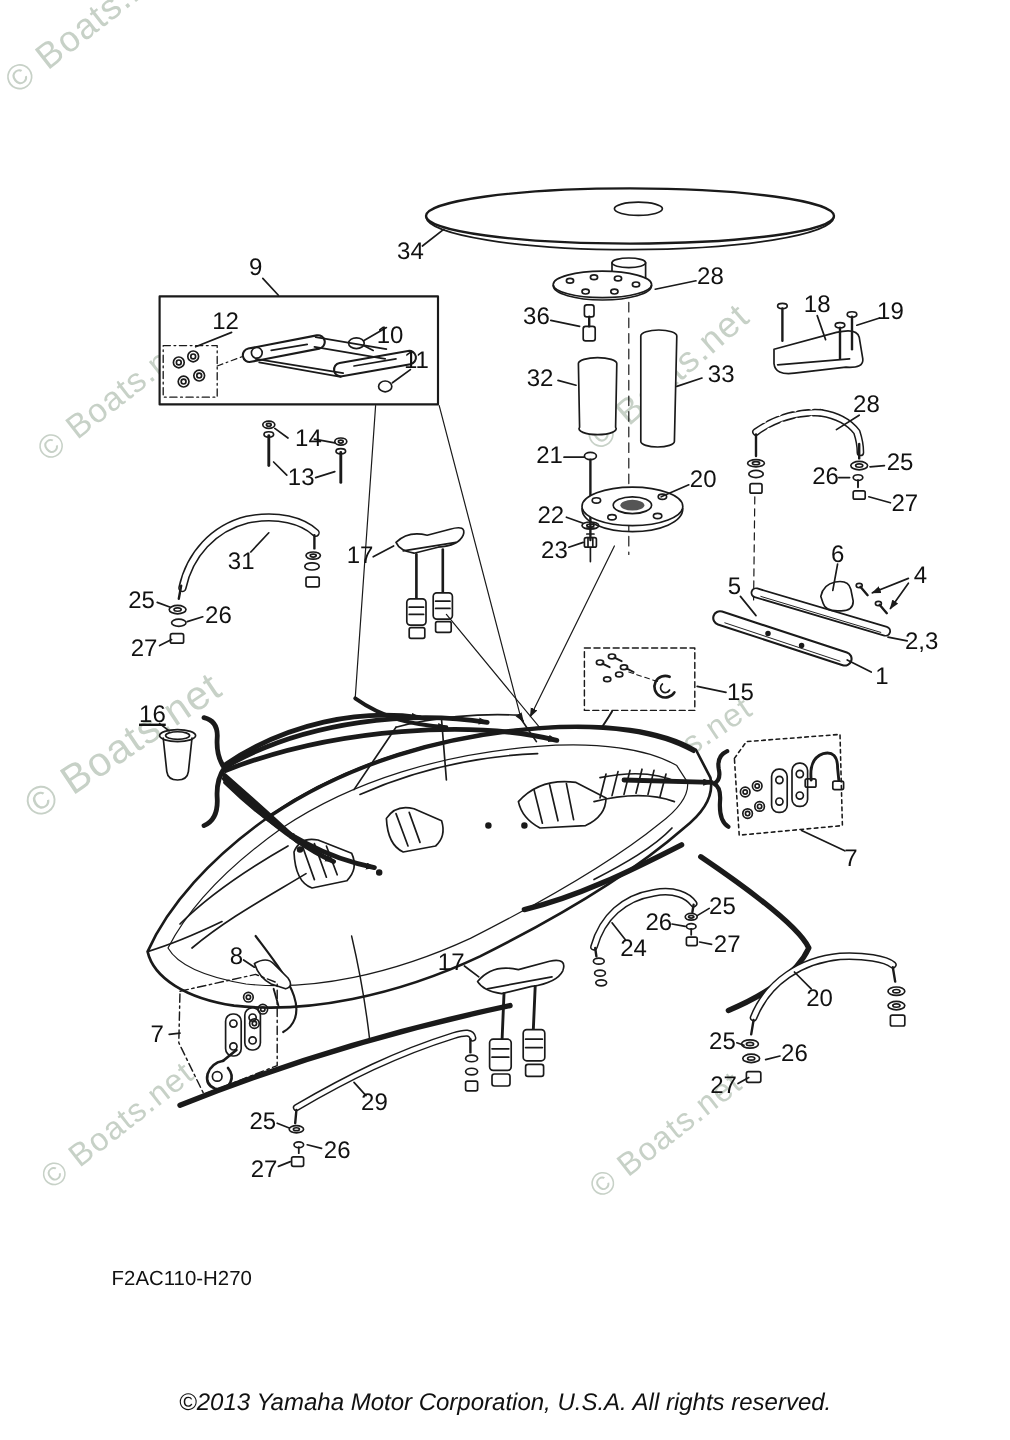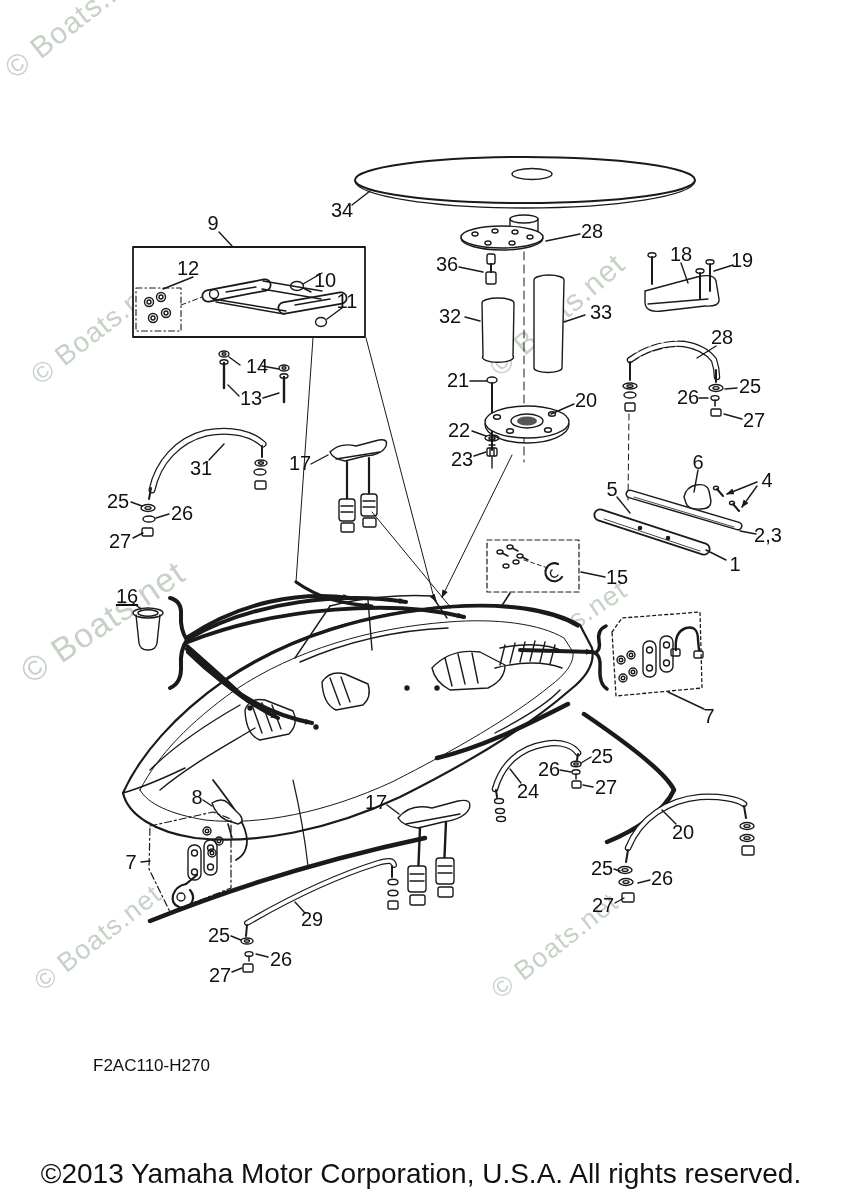--- a/index.html
+++ b/index.html
@@ -6,21 +6,21 @@
   .stage{position:relative;width:842px;height:1200px;background:#fff;overflow:hidden;
          font-family:"Liberation Sans", sans-serif;}
   .wm-layer,.label-layer{position:absolute;left:0;top:0;width:842px;height:1200px;}
   .wm{position:absolute;white-space:nowrap;color:#c7d1c7;font-weight:400;
       transform:translate(-50%,-50%) rotate(-38deg);letter-spacing:1px;}
   svg.art{position:absolute;left:0;top:0;}
   .callout{position:absolute;transform:translate(-50%,-50%);font-size:20px;color:#111;
            white-space:nowrap;line-height:1;}
   .footer-code{position:absolute;left:93px;top:1056px;font-size:17px;color:#111;}
   .footer-copy{position:absolute;left:0;top:1158px;width:842px;text-align:center;
-               font-size:28px;color:#111;}
+               font-size:20px;color:#111;font-style:italic;}
 </style>
 </head>
 <body>
 
 <div class="stage">
 
   <div class="wm-layer">
       <div class="wm" style="left: 75px; top: 20px; font-size: 30px; transform: translate(-50%, -50%) rotate(-38deg);">© Boats.net</div>
       <div class="wm" style="left: 97px; top: 330px; font-size: 28px; transform: translate(-50%, -50%) rotate(-38deg);">© Boats.net</div>
       <div class="wm" style="left: 557px; top: 315px; font-size: 30px; transform: translate(-50%, -50%) rotate(-41deg);">© Boats.net</div>

